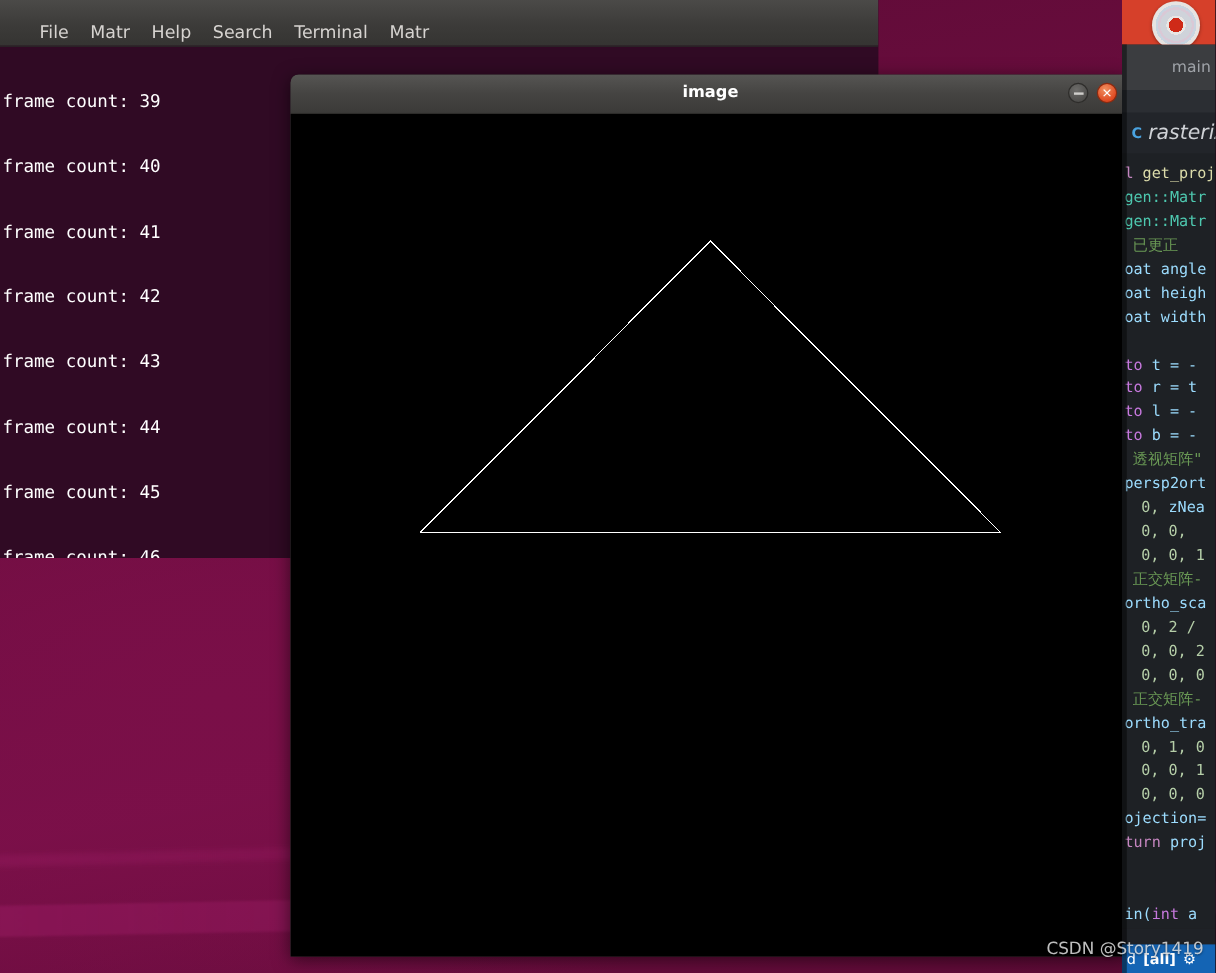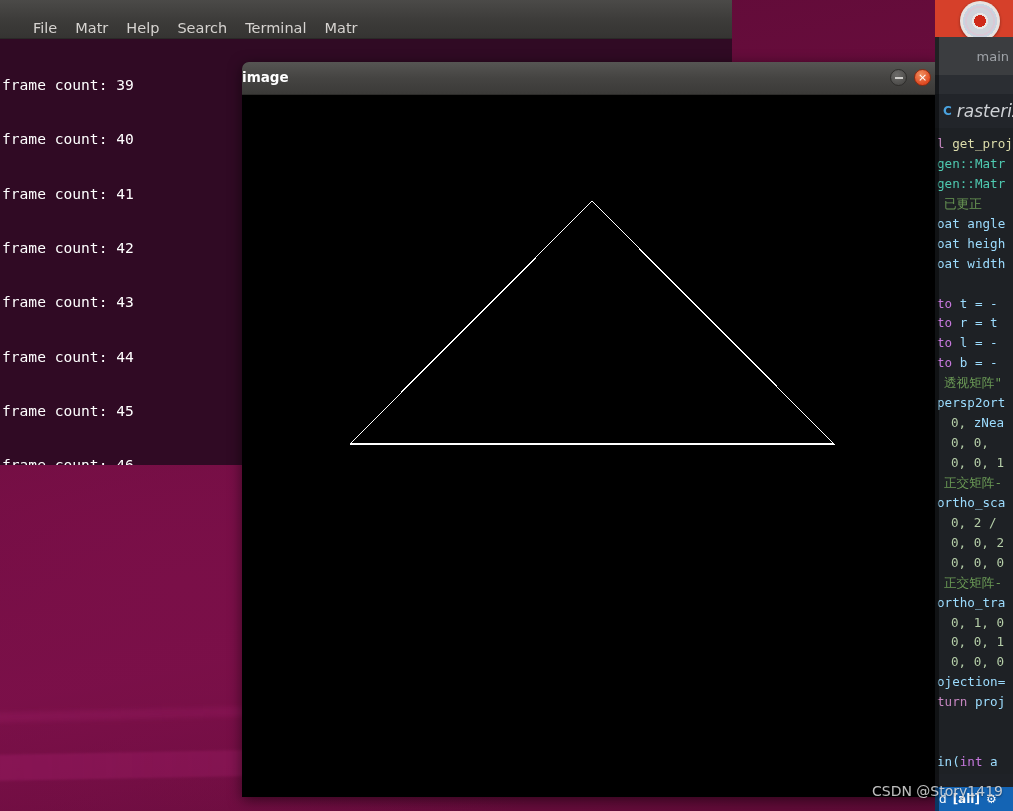--- a/index.html
+++ b/index.html
@@ -90,20 +90,21 @@
     position: relative;
     height: 32px;
     background: linear-gradient(180deg, #565553 0%, #454442 50%, #3b3a38 100%);
     border-radius: 7px 7px 0 0;
     border-bottom: 1px solid #2d2c2a;
   }
   #image-title {
     position: absolute;
     left: 0; right: 0; top: 0;
     line-height: 31px;
+    text-align: center;
     color: #ffffff;
     font-size: 13.5px;
     font-weight: bold;
     font-family: "DejaVu Sans", sans-serif;
   }
   .win-btn {
     position: absolute;
     top: 7px;
     width: 17px; height: 17px;
     border-radius: 50%;

